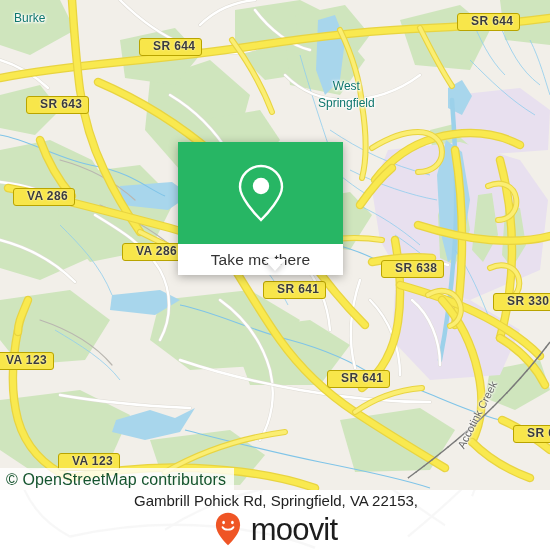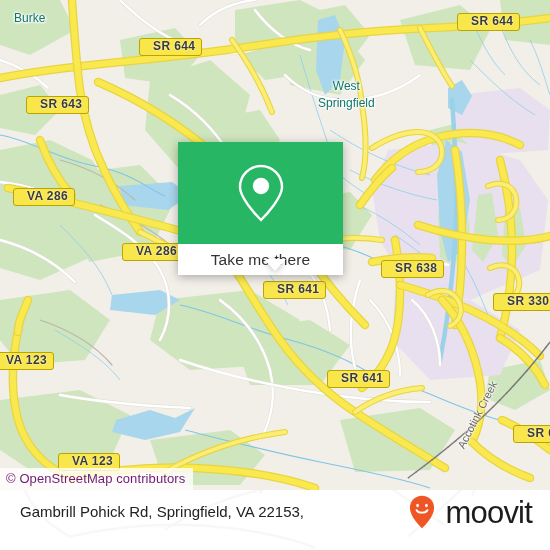--- a/index.html
+++ b/index.html
@@ -13,21 +13,21 @@
     position:absolute; left:0; top:0; width:550px; height:490px;
     background:#f2efe9; overflow:hidden;
   }
   #map-svg { position:absolute; left:0; top:0; }
 
   
   #attribution {
     position:absolute; left:0; bottom:0; height:22px;
     padding:3px 8px 0 6px;
     background:rgba(255,255,255,0.80);
-    font-size:13px; color:#701a75; letter-spacing:.1px;
+    font-size:16px; color:#14532d; letter-spacing:.1px;
     white-space:nowrap;
   }
 
   
   .shield {
     position:absolute;
     background:#f8e64a;
     border:1.6px solid #b9a400;
     border-radius:3px;
     color:#3b3b3b;
@@ -95,20 +95,21 @@
     background:#ffffff; overflow:hidden;
   }
   #footer-watermark {
     position:absolute; left:0; top:-490px; width:550px; height:550px;
     opacity:0.07;
   }
   #footer-inner {
     position:relative; height:100%; display:flex;
     align-items:center; justify-content:space-between;
     padding:0 18px 16px 20px;
+    flex-direction:column;
   }
   #footer-address {
     font-size:15px; line-height:22px; color:#222; max-width:345px;
   }
   #moovit-logo { display:flex; align-items:center; gap:10px; }
   #moovit-pin { width:26px; height:34px; flex:0 0 auto; }
   #moovit-word {
     font-size:31px; color:#1d1d1d; letter-spacing:-0.8px;
     font-weight:normal; line-height:31px;
   }

